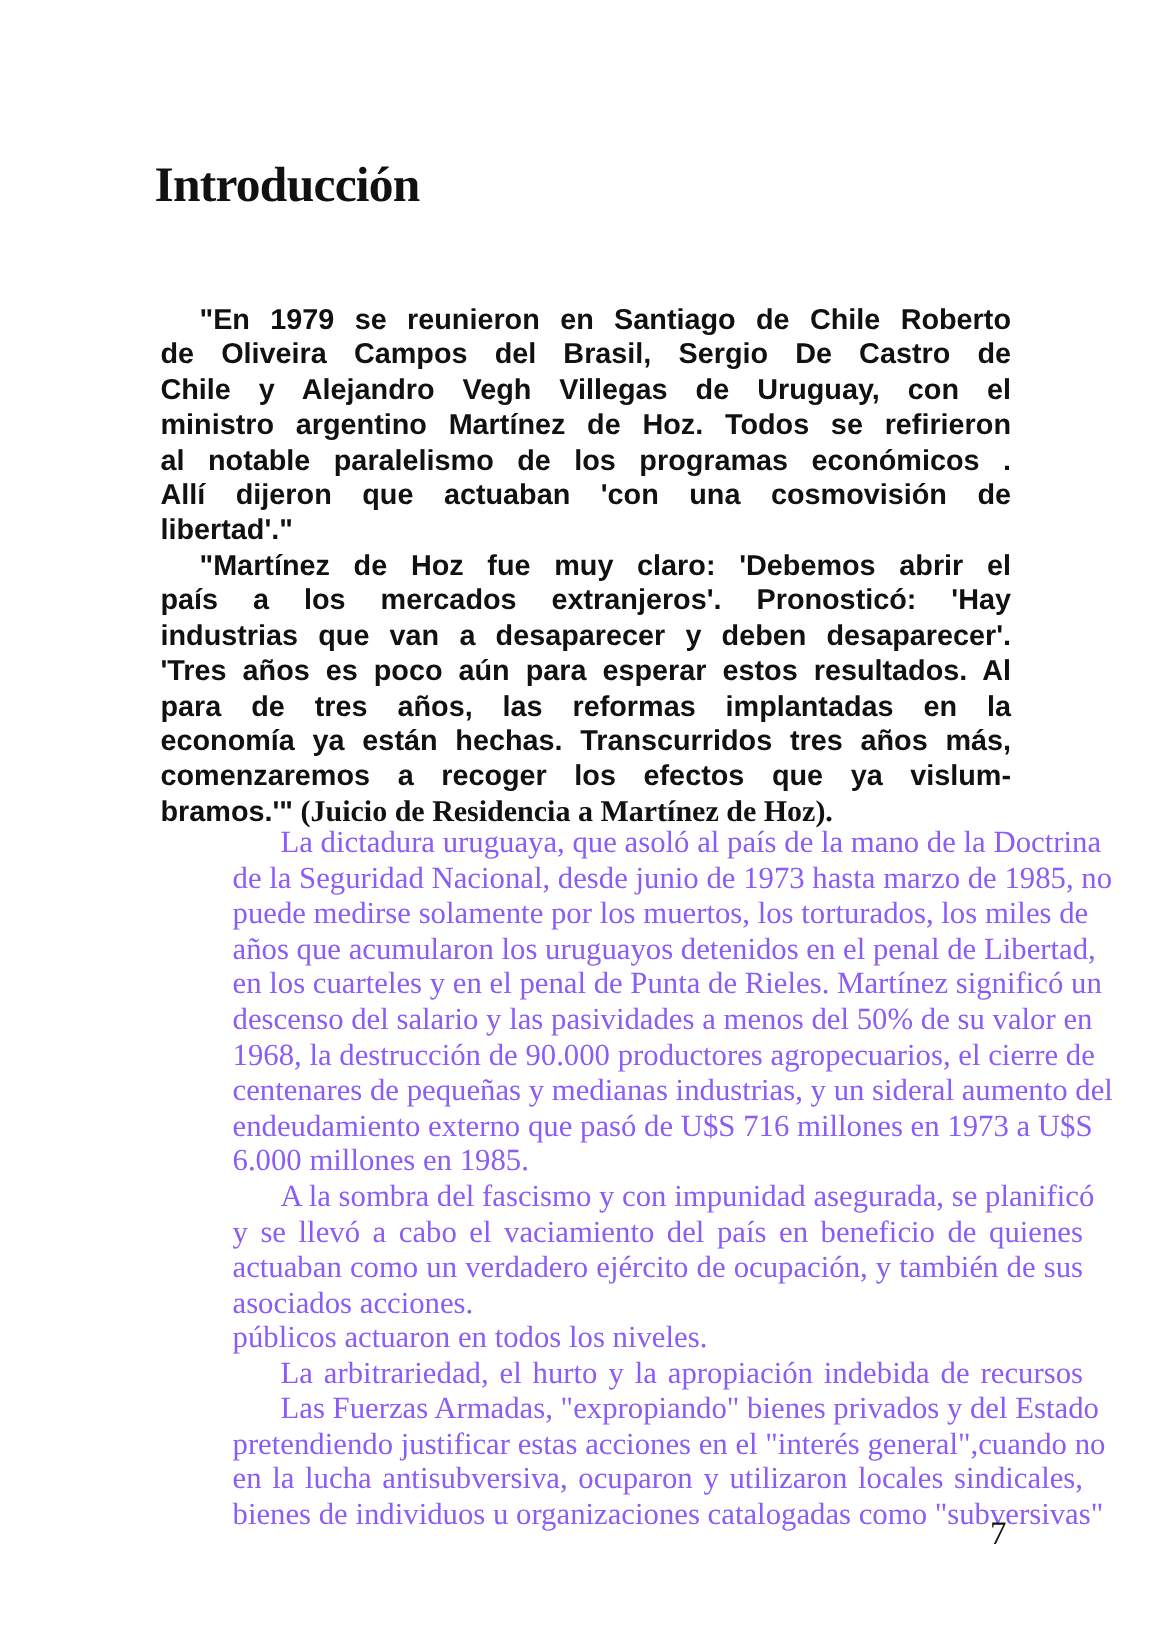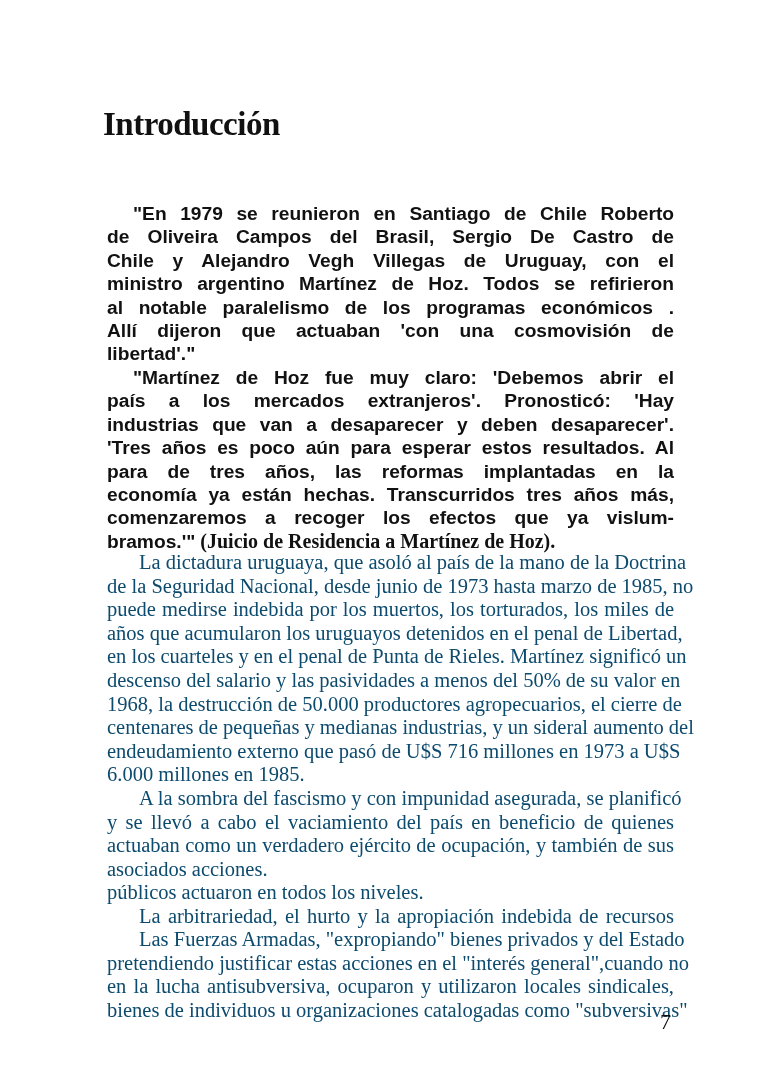--- a/index.html
+++ b/index.html
@@ -42,21 +42,22 @@
       font-family: "Liberation Sans", sans-serif;
       font-weight: bold;
       font-size: 19.2px;
       line-height: 23.4px;
       color: #111;
     }
     .prose {
       font-family: "Liberation Serif", serif;
       font-size: 20.5px;
       line-height: 23.6px;
-      color: #0c4a6e;
+      color: #8b5cf6;
+      margin-left: 48px;
     }
     .line {
       display: block;
       white-space: nowrap;
       text-align: justify;
       text-align-last: justify;
       height: inherit;
     }
     .line.last {
       text-align-last: left;
@@ -103,25 +104,25 @@
     <span class="line">'Tres años es poco aún para esperar estos resultados. Al</span>
     <span class="line">para de tres años, las reformas implantadas en la</span>
     <span class="line">economía ya están hechas. Transcurridos tres años más,</span>
     <span class="line">comenzaremos a recoger los efectos que ya vislum-</span>
     <span class="line last"><span>bramos.'"</span><span class="tail"> (Juicio de Residencia a Martínez de Hoz).</span></span>
   </div>
 
   <div class="block prose" style="top:551px;">
     <span class="line indent">La dictadura uruguaya, que asoló al país de la mano de la Doctrina</span>
     <span class="line">de la Seguridad Nacional, desde junio de 1973 hasta marzo de 1985, no</span>
-    <span class="line">puede medirse indebida por los muertos, los torturados, los miles de</span>
+    <span class="line">puede medirse solamente por los muertos, los torturados, los miles de</span>
     <span class="line">años que acumularon los uruguayos detenidos en el penal de Libertad,</span>
     <span class="line">en los cuarteles y en el penal de Punta de Rieles. Martínez significó un</span>
     <span class="line">descenso del salario y las pasividades a menos del 50% de su valor en</span>
-    <span class="line">1968, la destrucción de 50.000 productores agropecuarios, el cierre de</span>
+    <span class="line">1968, la destrucción de 90.000 productores agropecuarios, el cierre de</span>
     <span class="line">centenares de pequeñas y medianas industrias, y un sideral aumento del</span>
     <span class="line">endeudamiento externo que pasó de U$S 716 millones en 1973 a U$S</span>
     <span class="line last">6.000 millones en 1985.</span>
   </div>
 
   <div class="block prose" style="top:787px;">
     <span class="line indent">A la sombra del fascismo y con impunidad asegurada, se planificó</span>
     <span class="line">y se llevó a cabo el vaciamiento del país en beneficio de quienes</span>
     <span class="line">actuaban como un verdadero ejército de ocupación, y también de sus</span>
     <span class="line last">asociados acciones.</span>

